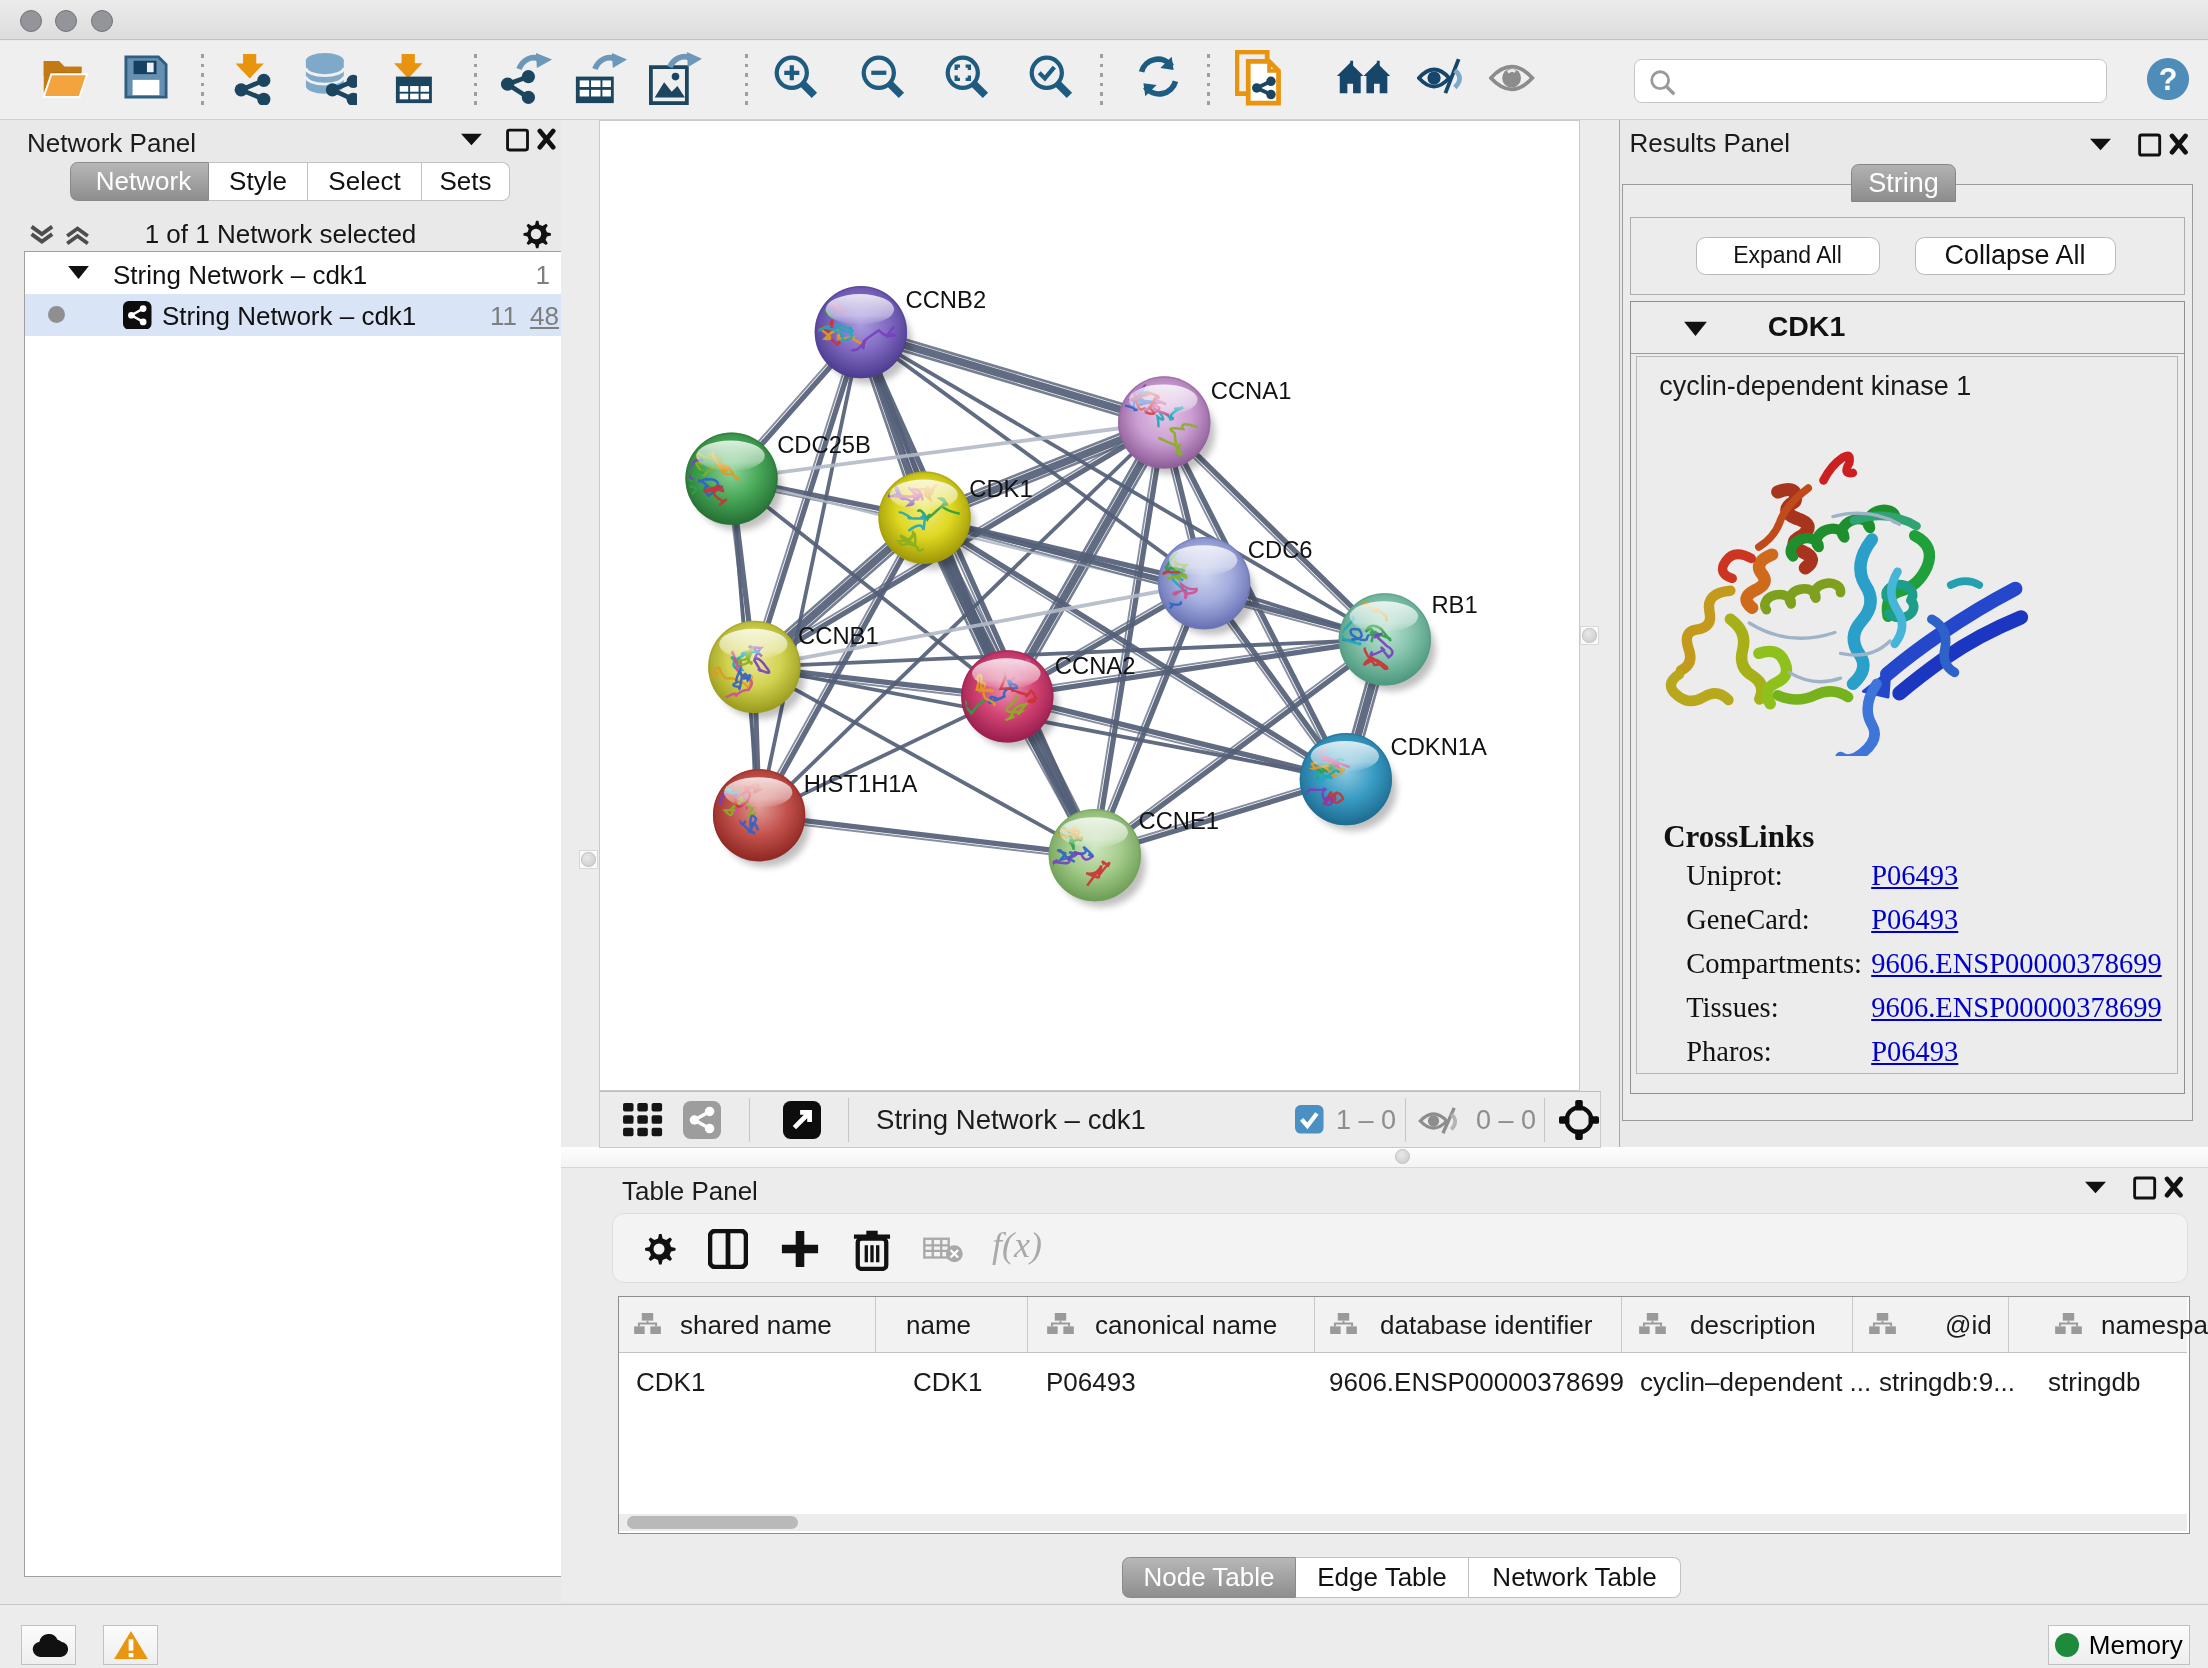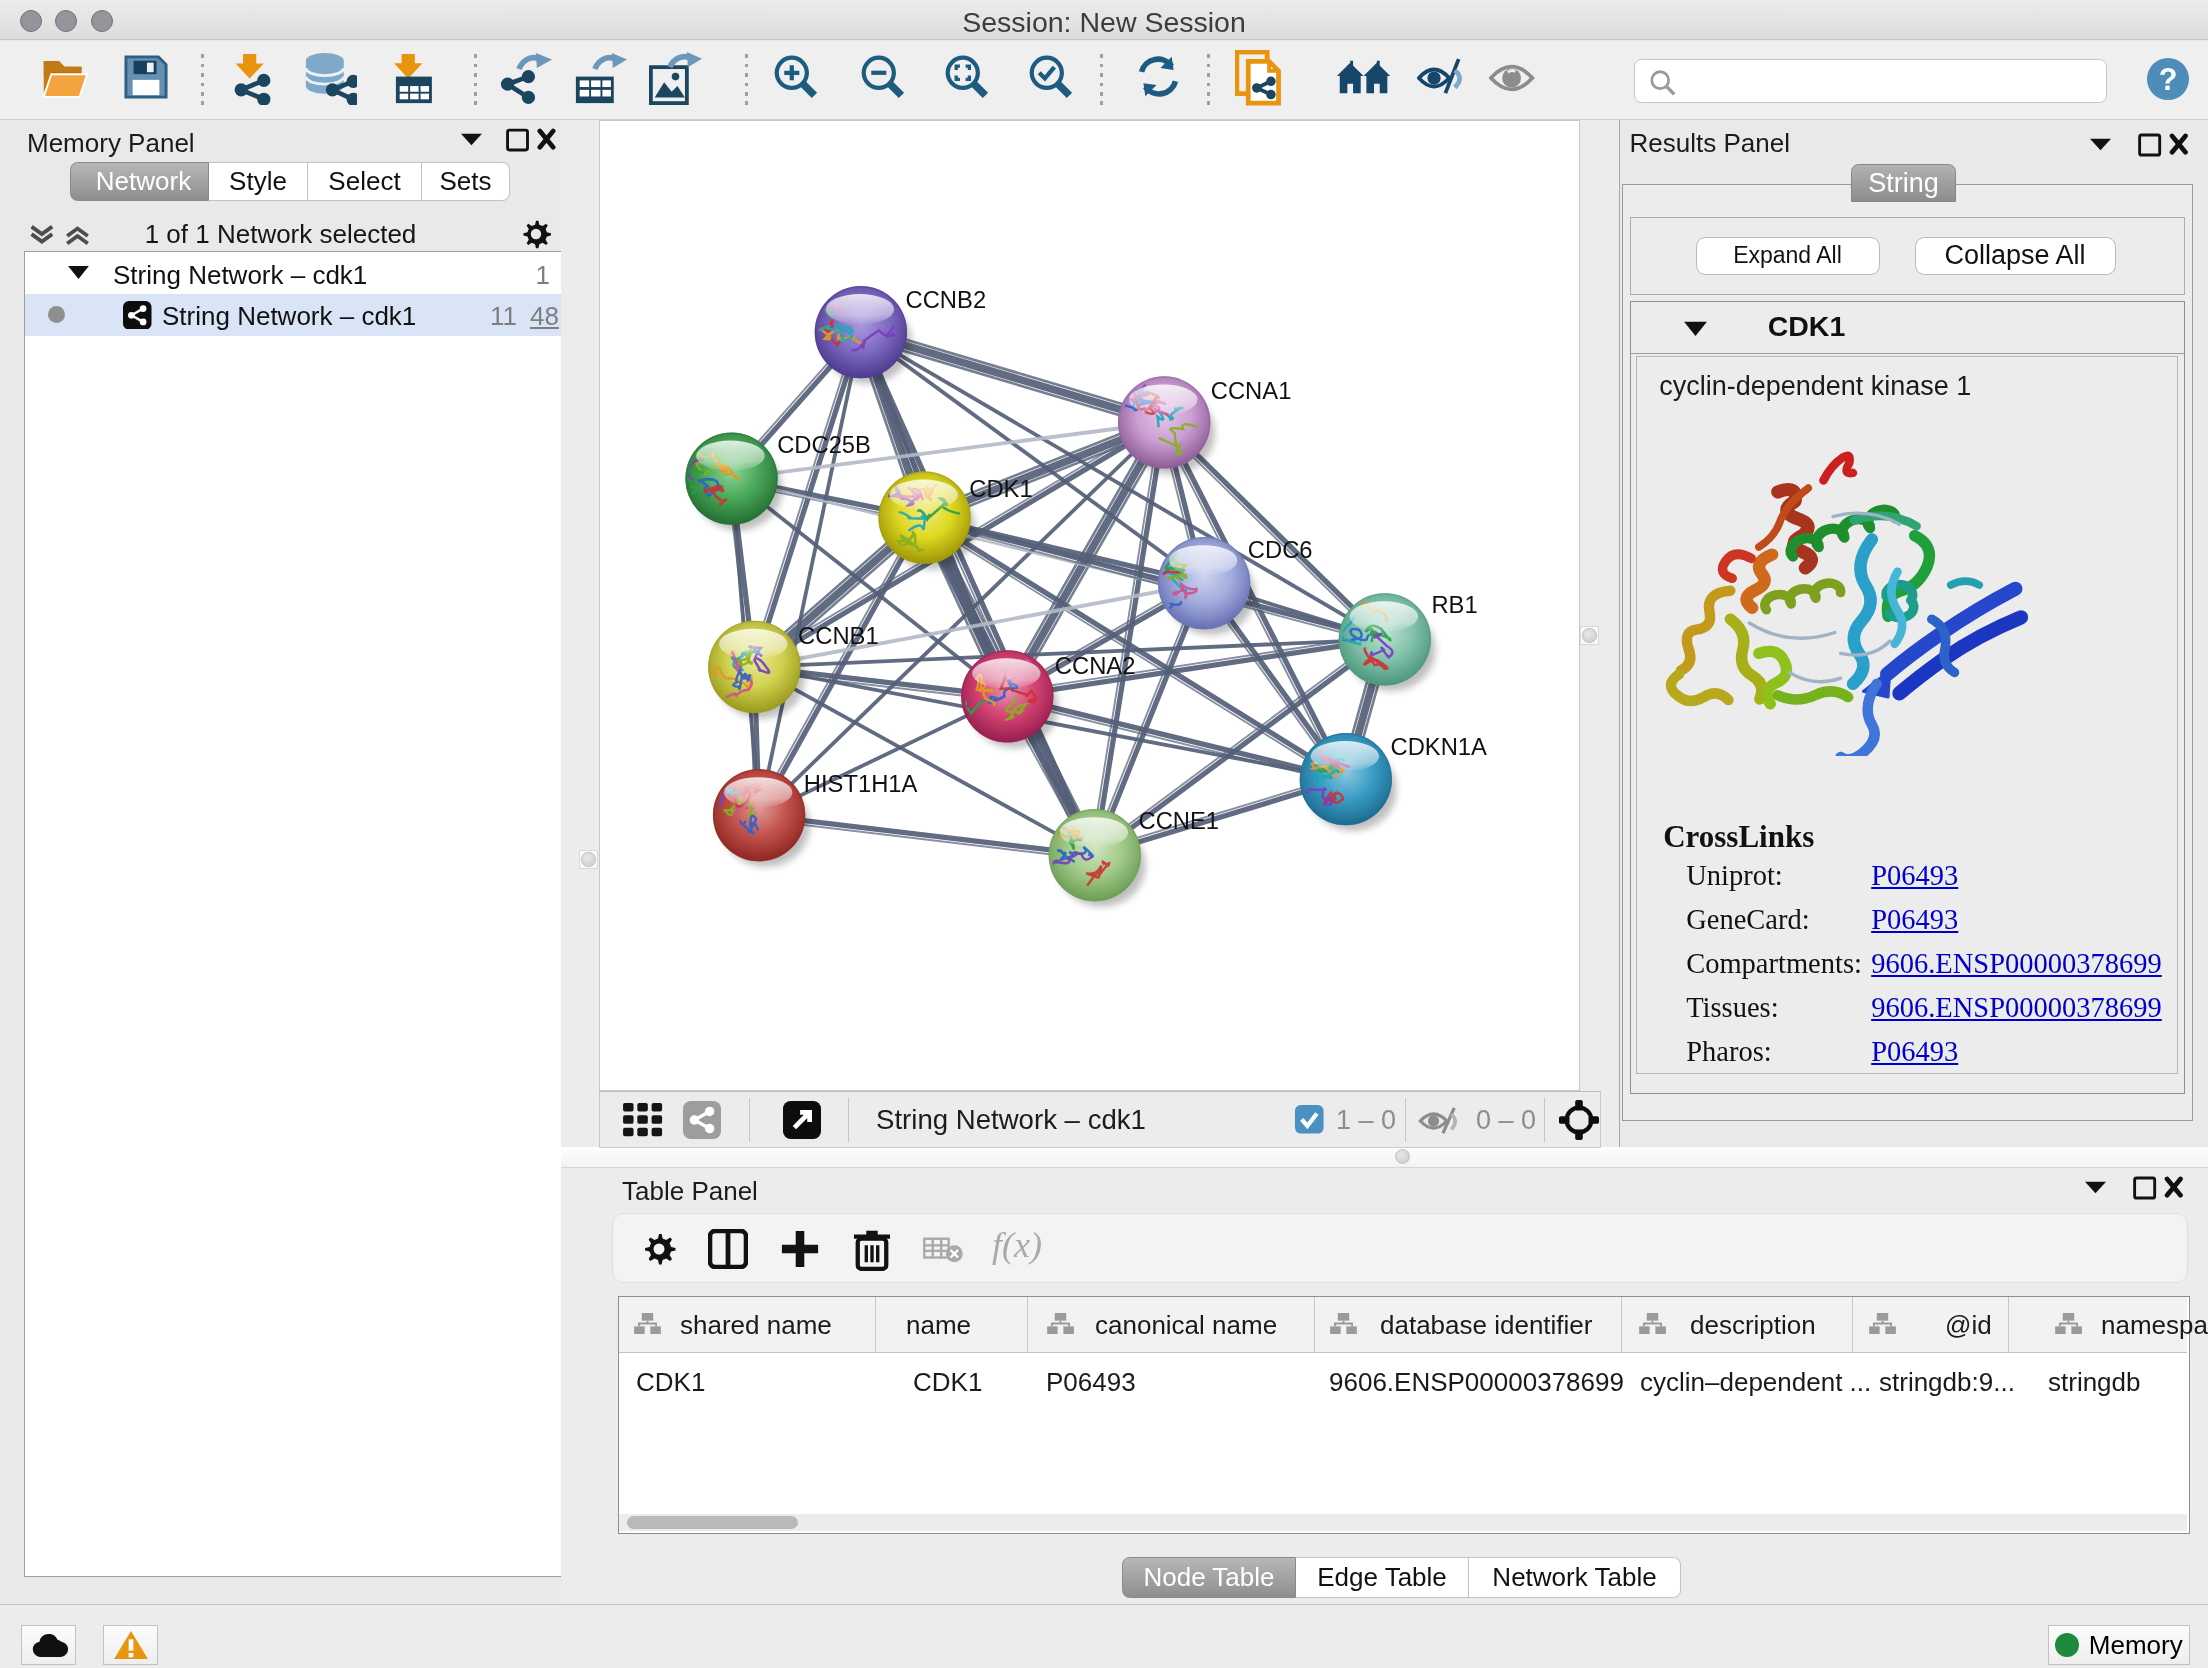--- a/index.html
+++ b/index.html
@@ -48,21 +48,20 @@
 
 a.lnk { color:#0000cc; text-decoration:underline; }
 </style>
 </head>
 <body>
 
 <div id="titlebar" class="abs">
   <div class="tl abs" style="left:20px;"></div>
   <div class="tl abs" style="left:55px;"></div>
   <div class="tl abs" style="left:91px;"></div>
-  <div id="wintitle" class="abs">Session: New Session</div>
 </div>
 
 <div id="toolbar" class="abs">
 
   <svg class="abs" style="left:40px; top:14.3px;" width="49" height="46" viewBox="0 0 52 48">
     <path d="M4 6 L20 6 L26 12 L44 12 L44 22 L4 22 Z" fill="#b06e10"></path>
     <path d="M4 6 L4 40 L13 18 L44 18 L44 12 L26 12 L20 6 Z" fill="#c17b12"></path>
     <path d="M12 20 L50 20 L42 44 L4 44 Z" fill="#f3a43f" stroke="#fff" stroke-width="2"></path>
   </svg>
 
@@ -224,21 +223,21 @@
     </svg>
   </div>
 
   <svg class="abs" style="left:2146px; top:16px;" width="44" height="44" viewBox="0 0 46 46">
     <circle cx="23" cy="23" r="22" fill="#4e8cba"></circle>
     <text x="23" y="34" text-anchor="middle" font-size="32" font-weight="bold" fill="#fff" font-family="Liberation Sans">?</text>
   </svg>
 </div>
 
 <div id="controlpanel" class="abs">
-  <div class="ptitle abs" style="left:27px; top:7.6px;">Memory Panel</div>
+  <div class="ptitle abs" style="left:27px; top:7.6px;">Network Panel</div>
 
   <svg class="abs" style="left:461px; top:7.6px;" width="95" height="25" viewBox="0 0 100 26">
     <path d="M0 6 L22 6 L11 18 Z" fill="#111"></path>
     <rect x="49" y="2" width="21" height="21" fill="none" stroke="#111" stroke-width="3" rx="2"></rect>
     <path d="M83 3 L97 20 M97 3 L83 20" stroke="#111" stroke-width="5" stroke-linecap="round"></path>
   </svg>
 
   <div class="abs" style="left:70px; top:42px; height:39px; display:flex;">
     <div class="tab tabsel" style="width:139px; line-height:37px; border-radius:7.6px 0 0 7.6px;padding-left:8px;">Network</div>
     <div class="tab" style="width:99px; line-height:37px; border-left:none;">Style</div>

